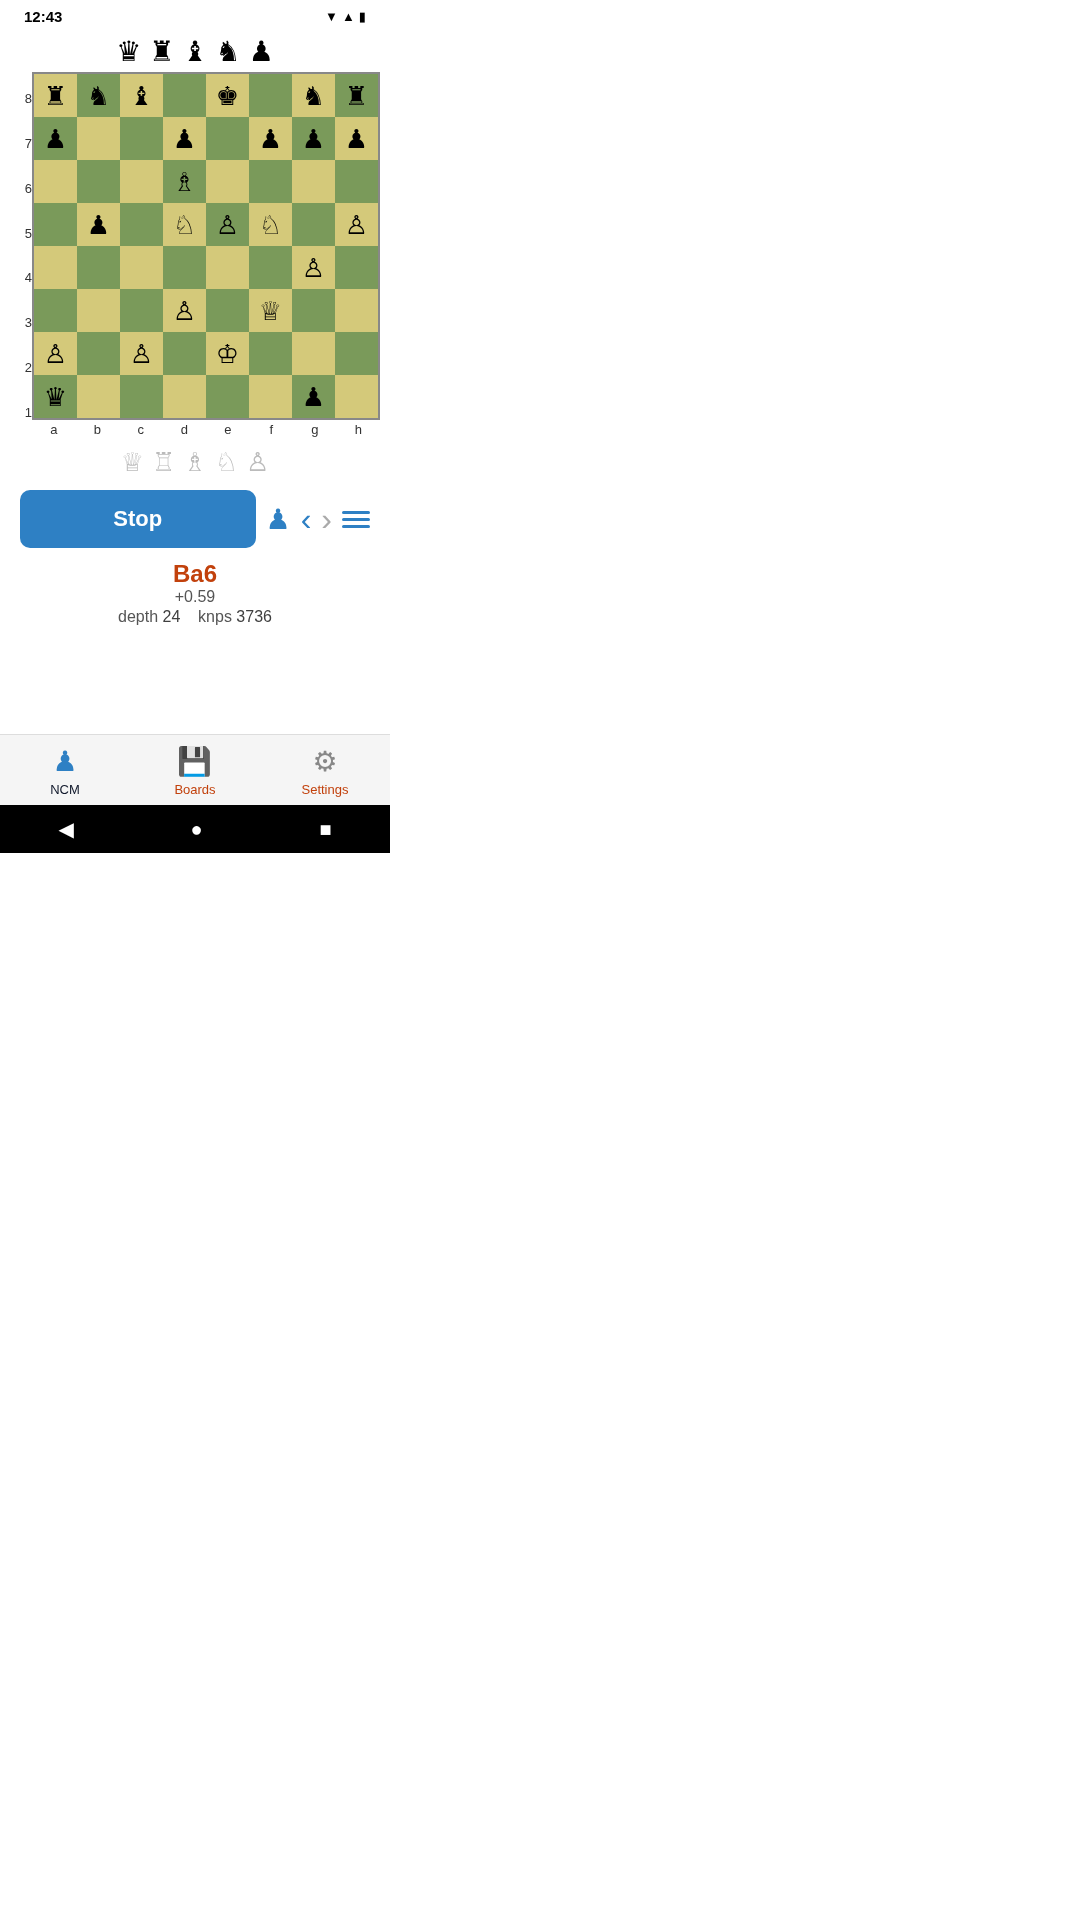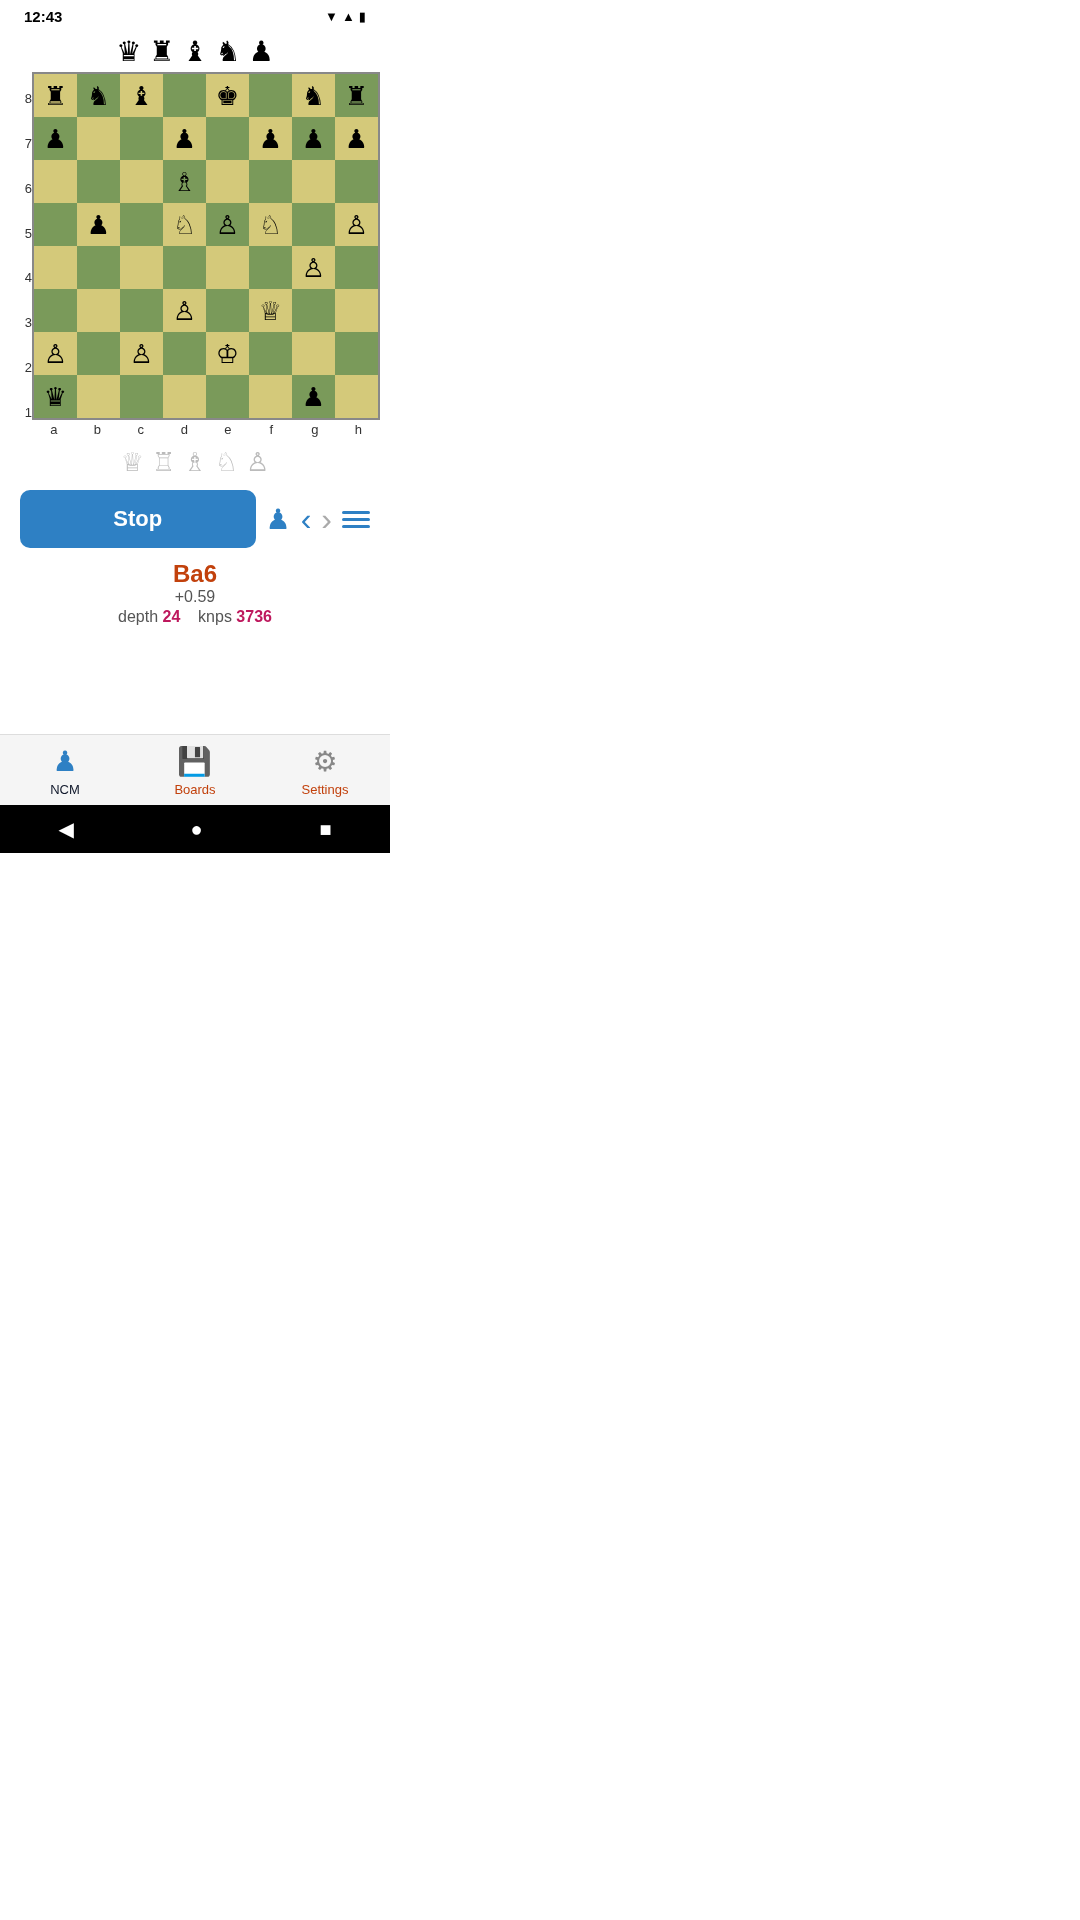--- a/index.html
+++ b/index.html
@@ -181,22 +181,22 @@
     .move-score {
       font-size: 16px;
       color: #555;
     }
     .move-stats {
       font-size: 16px;
       color: #555;
       margin-top: 2px;
     }
     .move-stats b {
-      color: #be185d;
-      font-weight: 700;
+      color: #404040;
+      font-weight: 400;
       margin-top: 36px;
     }
 
     
     .bottom-nav {
       margin-top: auto;
       border-top: 1px solid #ddd;
       background: #f5f5f5;
       display: flex;
       justify-content: space-around;

